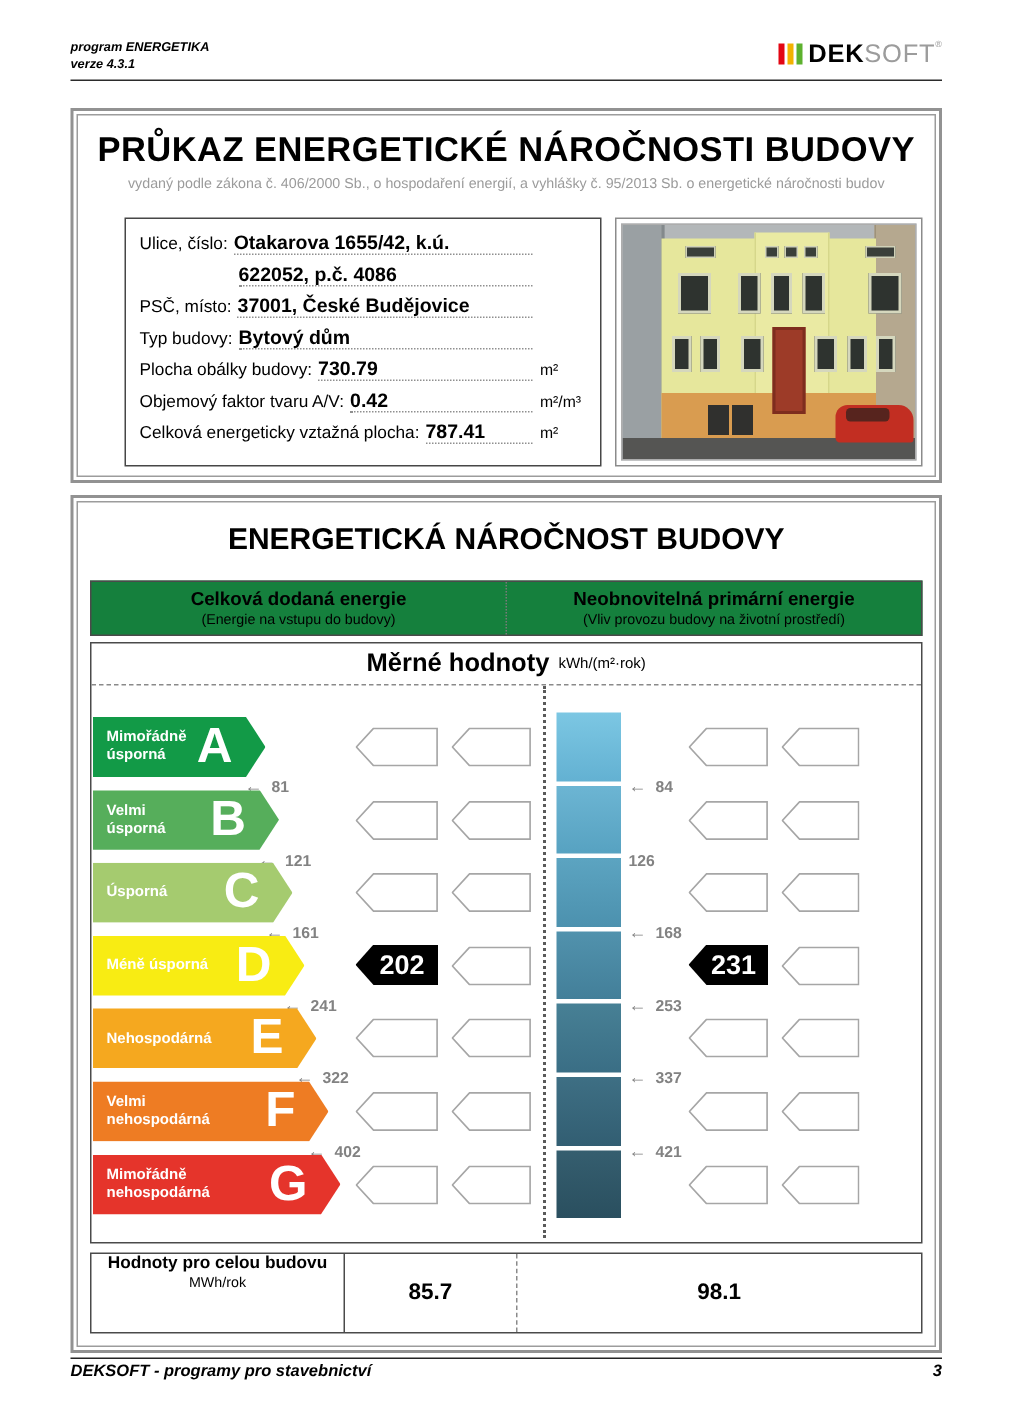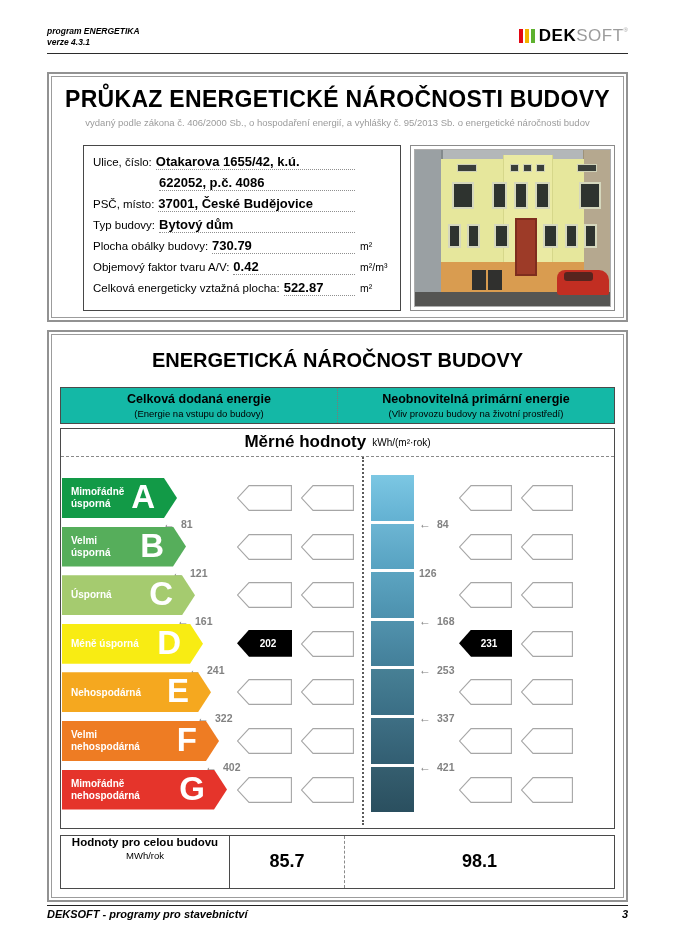--- a/index.html
+++ b/index.html
@@ -48,48 +48,48 @@
   .pavement{left:0;right:0;bottom:0;height:14px;background:#555553;}
   .win{background:#2e332f;border:2px solid #d5d7bd;box-sizing:border-box;}
   .vent{background:#3a3f3a;border:1px solid #cfd1b8;box-sizing:border-box;}
   .door{left:100px;width:22px;top:68px;height:58px;background:#9d3b28;border:2px solid #7e2d1e;box-sizing:border-box;}
   .bin{bottom:16px;width:14px;height:20px;background:#30302e;}
   .car{right:1px;bottom:11px;width:52px;height:25px;background:#c22e22;border-radius:8px 10px 2px 3px;}
   .car-win{position:absolute;left:7px;top:2px;right:16px;height:9px;background:#57241e;border-radius:3px;}
 
   
   .energy-title{text-align:center;font-size:20px;font-weight:bold;margin:12px 0 14px;line-height:26px;}
-  .col-headers{display:flex;margin:0 8px;border:1px solid #4a4a4a;background:#14b8a6;height:37px;box-sizing:border-box;}
+  .col-headers{display:flex;margin:0 8px;border:1px solid #4a4a4a;background:#15803d;height:37px;box-sizing:border-box;}
   .col-h{flex:1;text-align:center;padding-top:4px;box-sizing:border-box;}
   .col-h + .col-h{border-left:1px dotted #7a7a7a;}
   .col-h-title{font-size:12.5px;font-weight:bold;line-height:15px;}
   .col-h-sub{font-size:9.5px;margin-top:1px;}
   .main-box{margin:4px 8px 0;border:1px solid #4a4a4a;height:401px;box-sizing:border-box;background:#fff;}
   .units-row{height:28px;border-bottom:1px dashed #8a8a8a;display:flex;align-items:center;justify-content:center;gap:6px;box-sizing:border-box;}
   .units-label{font-size:17px;font-weight:bold;}
   .units-value{font-size:10px;}
   .chart{position:relative;height:372px;}
   .chart-divider{position:absolute;left:301px;top:0;bottom:4px;border-left:2px dotted #5a5a5a;}
   .grade-arrow{position:absolute;display:flex;align-items:center;
                clip-path:polygon(0 0,calc(100% - 13px) 0,100% 50%,calc(100% - 13px) 100%,0 100%);}
   .grade-label{font-size:10px;font-weight:bold;color:#fff;line-height:1.15;padding-left:9px;white-space:pre-line;}
   .grade-letter{position:absolute;right:22px;top:50%;transform:translateY(-53%);font-size:33px;font-weight:bold;color:#fff;}
   .thresh{position:absolute;font-size:10.5px;font-weight:bold;color:#828282;white-space:nowrap;height:12px;line-height:12px;}
   .thresh .arr{font-weight:normal;font-size:12px;margin-right:6px;}
   .outline-arrow{position:absolute;line-height:0;}
-  .rating-arrow{position:absolute;background:#000;color:#fff;font-weight:bold;font-size:10px;
+  .rating-arrow{position:absolute;background:#000;color:#fff;font-weight:bold;font-size:18px;
                 display:flex;align-items:center;justify-content:center;padding-left:7px;box-sizing:border-box;
                 clip-path:polygon(12px 0,100% 0,100% 100%,12px 100%,0 50%);}
   .blue-cell{position:absolute;left:310px;width:43px;}
 
   .totals-row{margin:6px 8px 0;border:1px solid #4a4a4a;height:54px;display:flex;box-sizing:border-box;}
   .totals-label-cell{width:168px;border-right:1px solid #4a4a4a;display:flex;flex-direction:column;justify-content:flex-start;align-items:center;}
   .totals-label{font-size:11.5px;font-weight:bold;}
   .totals-unit{font-size:9.5px;margin-top:2px;}
-  .totals-val{display:flex;align-items:center;justify-content:center;font-weight:bold;font-size:18px;}
+  .totals-val{display:flex;align-items:center;justify-content:center;font-weight:bold;font-size:15px;}
   .totals-val.left{width:114px;}
   .totals-val.right{flex:1;border-left:1px dashed #8a8a8a;}
 
   
   .footer-rule{border-top:1.5px solid #222;margin-top:3px;}
   .footer-row{display:flex;justify-content:space-between;font-size:11px;font-weight:bold;font-style:italic;margin-top:2px;}
 </style>
 </head>
 <body>
 
@@ -144,21 +144,21 @@
               <span class="info-val-wrap"><span class="info-value">730.79</span></span>
               <span class="info-unit">m²</span>
             </div>
             <div class="info-row">
               <span class="info-label">Objemový faktor tvaru A/V:</span>
               <span class="info-val-wrap"><span class="info-value">0.42</span></span>
               <span class="info-unit">m²/m³</span>
             </div>
             <div class="info-row">
               <span class="info-label">Celková energeticky vztažná plocha:</span>
-              <span class="info-val-wrap"><span class="info-value">522.87</span></span>
+              <span class="info-val-wrap"><span class="info-value">787.41</span></span>
               <span class="info-unit">m²</span>
             </div>
           </div>
         <div class="photo-box">
           <div class="photo-frame">
             <div class="ph neighbor-left"></div>
             <div class="ph neighbor-right"></div>
             <div class="ph facade"></div>
             <div class="ph center-sec"></div>
             <div class="ph plinth"></div>

